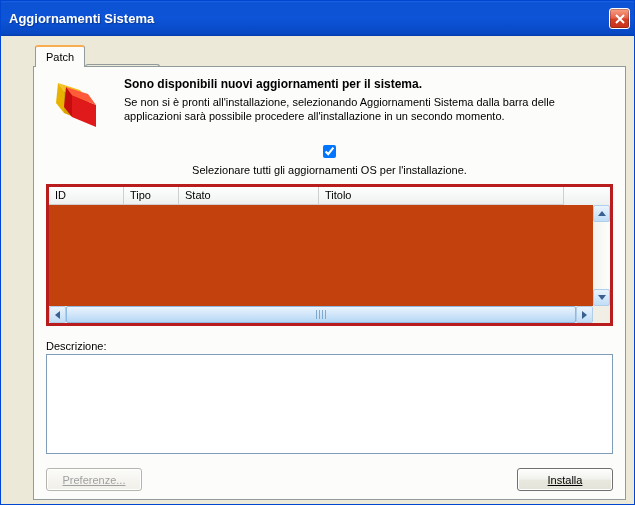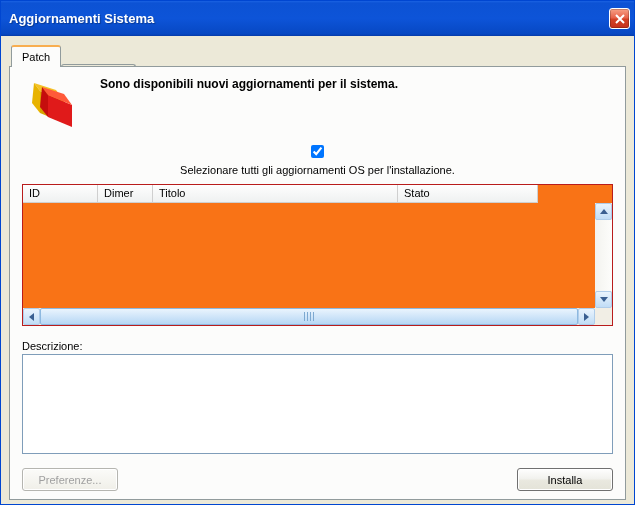--- a/index.html
+++ b/index.html
@@ -36,21 +36,21 @@
   color: #fff;
   display: flex; align-items: center; justify-content: center;
   font-weight: bold;
   box-shadow: 0 0 0 1px rgba(0,0,0,0.2) inset;
   cursor: pointer;
 }
 .close-btn svg { width: 10px; height: 10px; }
 .body {
   flex: 1;
   padding: 8px 8px 4px 8px;
-  display: flex; flex-direction: column;
+  display: flex; flex-direction: column; margin-left: 24px;
 }
 .tabs {
   display: flex;
   align-items: flex-end;
   padding-left: 2px;
   height: 22px;
 }
 .tab {
   padding: 3px 10px 3px 10px;
   background: #ece9d8;
@@ -95,24 +95,24 @@
 .info-text { flex: 1; }
 .info-heading { font-weight: bold; font-size: 12px; margin-bottom: 4px; }
 .info-sub { font-size: 11px; color: #000; line-height: 1.3; }
 .check-row {
   display: flex; align-items: center; gap: 6px;
   margin: 6px 0 8px 0;
   flex-direction: column;
 }
 .check-row input { width: 13px; height: 13px; margin:0; }
 .table-area {
-  border: 1px solid #b91c1c;
+  border: 3px solid #b91c1c;
   height: 142px;
-  background: #f97316;
-  display: flex; flex-direction: row;
+  background: #c2410c;
+  display: flex; flex-direction: column;
   position: relative;
 }
 .table-head {
   display: flex;
   height: 18px;
   background: linear-gradient(to bottom, #fefefe, #eef0f0);
   flex-shrink: 0;
 }
 .th {
   border-right: 1px solid #cfcfcf;
@@ -193,20 +193,21 @@
   min-width: 96px;
   height: 23px;
   border: 1px solid #707070;
   border-radius: 3px;
   background: linear-gradient(to bottom,#fefefe 0%,#f2f2ee 45%,#e9e8df 55%,#e4e3d8 100%);
   padding: 0 14px;
   font-family: inherit;
   font-size: 11px;
   cursor: pointer;
   box-shadow: 0 0 0 1px #fff inset;
+  text-decoration: underline;
 }
 .btn[disabled]{
   color:#a0a0a0;
   border-color:#b5b5b0;
   cursor: default;
   background:linear-gradient(to bottom,#fbfbf9,#f0efe8);
 }
 </style>
 </head>
 <body>
@@ -241,41 +242,42 @@
             <polygon points="12,10 36,20 36,42 12,32" fill="#d6a300"></polygon>
             <polygon points="12,10 36,20 28,9 6,2" fill="#f4c224"></polygon>
             <polygon points="12,10 12,32 4,22 6,2" fill="#e8b300"></polygon>
             <polygon points="20,14 44,24 44,46 20,36" fill="#e01a1a"></polygon>
             <polygon points="20,14 44,24 36,13 14,6" fill="#ff5a3a"></polygon>
             <polygon points="20,14 20,36 12,26 14,6" fill="#c50d0d"></polygon>
           </svg>
         </div>
         <div class="info-text">
           <div class="info-heading">Sono disponibili nuovi aggiornamenti per il sistema.</div>
+          <div class="info-sub">Se non si è pronti all'installazione, selezionando Aggiornamenti Sistema dalla barra delle applicazioni sarà possibile procedere all'installazione in un secondo momento.</div>
         </div>
       </div>
 
       <div class="check-row">
         <input type="checkbox" checked="" style="">
         <span>Selezionare tutti gli aggiornamenti OS per l'installazione.</span>
       </div>
 
       <div class="table-area">
         <div class="table-head">
           <div class="th" style="width:75px">
             <span>ID</span>
           </div>
           <div class="th" style="width:55px">
-            <span>Dimer</span>
+            <span>Tipo</span>
+          </div>
+          <div class="th" style="width:140px">
+            <span>Stato</span>
           </div>
           <div class="th" style="width:245px">
             <span>Titolo</span>
-          </div>
-          <div class="th" style="width:140px">
-            <span>Stato</span>
           </div>
         </div>
         <div class="table-body"></div>
 
         <div class="vscroll">
           <div class="sbtn">
               <div class="arrow up"></div>
             </div>
           <div class="track"></div>
           <div class="sbtn">

